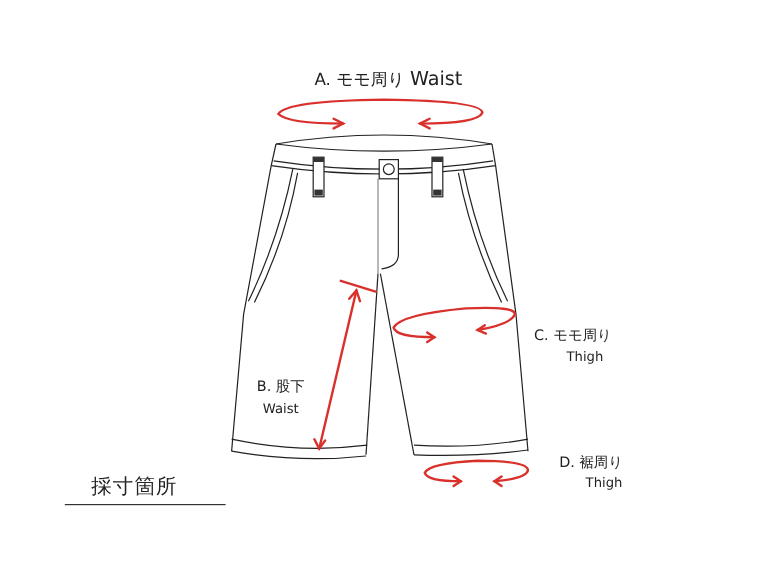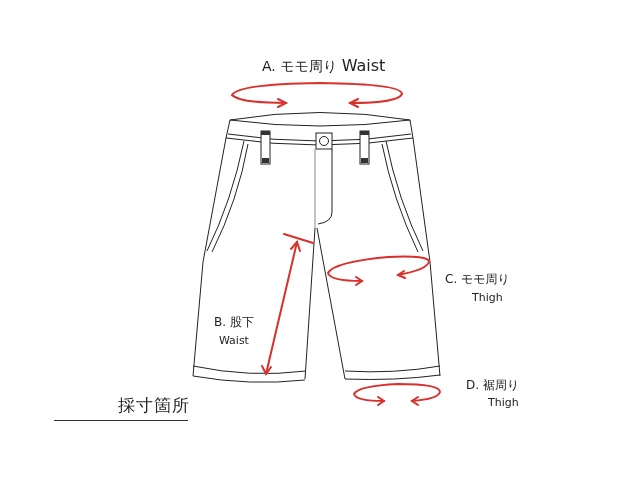--- a/index.html
+++ b/index.html
@@ -8,21 +8,21 @@
   .lbl { position:absolute; white-space:nowrap; color:#222; }
   .ja { font-size:12px; }
   .en { font-size:11px; }
   #label-a { left:262px; top:56px; font-size:14px; }
   #label-a .en-inline { font-size:16px; }
   #label-b { left:214px; top:314px; text-align:center; }
   #label-c { left:445px; top:268px; }
   #label-c .en { display:block; margin-left:20px; margin-top:3px;text-align:center; }
   #label-d { left:466px; top:374px; }
   #label-d .en { display:block; margin-left:22px; margin-top:2px; }
-  #legend { position:absolute; left:54px; top:394px; width:136px;text-align:right; }
+  #legend { position:absolute; left:54px; top:394px; width:136px; }
   #legend .ja-title { font-size:17px; letter-spacing:1px; margin-left:22px; display:block; }
   #legend .en-title { font-size:17px; display:block; margin-top:2px; }
   #legend .rule { height:0; border-top:1px solid #333; margin-top:3px; width:134px; }
 </style>
 </head>
 <body>
 
 <svg class="canvas" viewBox="0 0 640 480" xmlns="http://www.w3.org/2000/svg">
   <g fill="none" stroke="#222" stroke-width="1">
 

